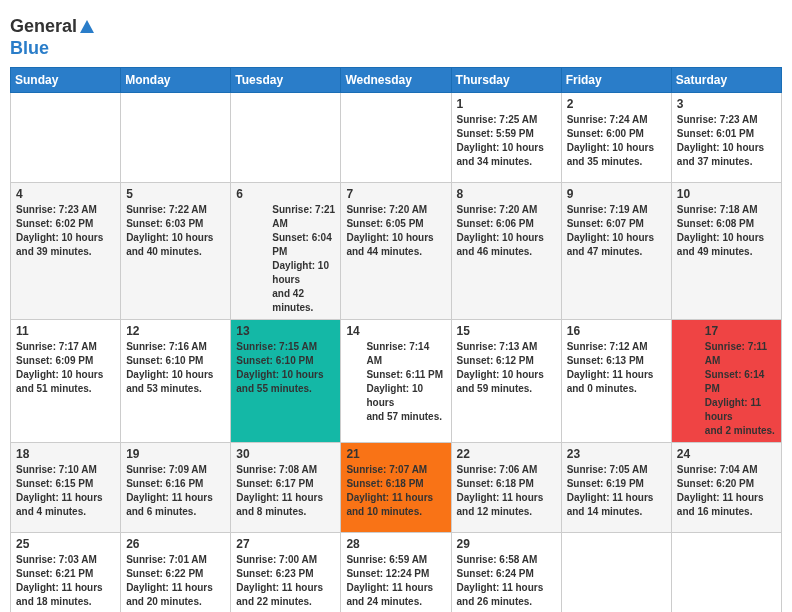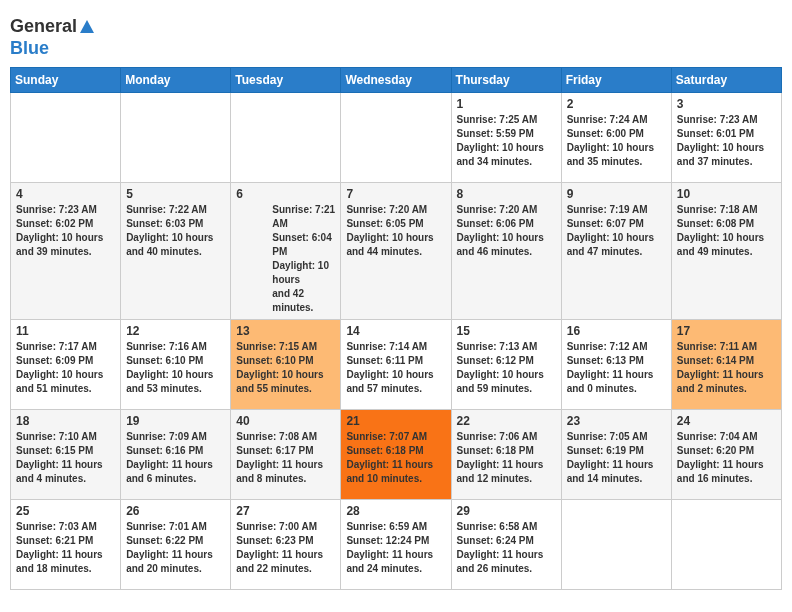--- a/index.html
+++ b/index.html
@@ -210,49 +210,49 @@
 Daylight: 10 hours
 and 51 minutes.</div>
         </td>
         <td style="background: rgb(255, 255, 255);">
           <span class="day-number">12</span>
           <div class="day-info" style="white-space: pre-line;">Sunrise: 7:16 AM
 Sunset: 6:10 PM
 Daylight: 10 hours
 and 53 minutes.</div>
         </td>
-        <td style="background: #fdba74;">
+        <td style="background: #14b8a6;">
           <span class="day-number">13</span>
           <div class="day-info" style="white-space: pre-line;">Sunrise: 7:15 AM
 Sunset: 6:10 PM
 Daylight: 10 hours
 and 55 minutes.</div>
         </td>
         <td style="background: rgb(255, 255, 255);">
           <span class="day-number">14</span>
-          <div class="day-info" style="white-space: pre-line;">Sunrise: 7:14 AM
+          <div class="day-info" style="white-space: pre-line; margin-left: 20px;">Sunrise: 7:14 AM
 Sunset: 6:11 PM
 Daylight: 10 hours
 and 57 minutes.</div>
         </td>
         <td style="background: rgb(255, 255, 255);">
           <span class="day-number">15</span>
           <div class="day-info" style="white-space: pre-line;">Sunrise: 7:13 AM
 Sunset: 6:12 PM
 Daylight: 10 hours
 and 59 minutes.</div>
         </td>
         <td style="background: rgb(255, 255, 255);">
           <span class="day-number">16</span>
           <div class="day-info" style="white-space: pre-line;">Sunrise: 7:12 AM
 Sunset: 6:13 PM
 Daylight: 11 hours
 and 0 minutes.</div>
         </td>
-        <td style="background: #fdba74;">
+        <td style="background: #ef4444; padding-left: 33px;">
           <span class="day-number">17</span>
           <div class="day-info" style="white-space: pre-line;">Sunrise: 7:11 AM
 Sunset: 6:14 PM
 Daylight: 11 hours
 and 2 minutes.</div>
         </td>
       </tr>
       <tr>
         <td style="background: rgb(245, 245, 245);">
           <span class="day-number">18</span>
@@ -262,21 +262,21 @@
 and 4 minutes.</div>
         </td>
         <td style="background: rgb(245, 245, 245);">
           <span class="day-number">19</span>
           <div class="day-info" style="white-space: pre-line;">Sunrise: 7:09 AM
 Sunset: 6:16 PM
 Daylight: 11 hours
 and 6 minutes.</div>
         </td>
         <td style="background: rgb(245, 245, 245);">
-          <span class="day-number">40</span>
+          <span class="day-number">30</span>
           <div class="day-info" style="white-space: pre-line;">Sunrise: 7:08 AM
 Sunset: 6:17 PM
 Daylight: 11 hours
 and 8 minutes.</div>
         </td>
         <td style="background: #f97316;">
           <span class="day-number">21</span>
           <div class="day-info" style="white-space: pre-line;">Sunrise: 7:07 AM
 Sunset: 6:18 PM
 Daylight: 11 hours

